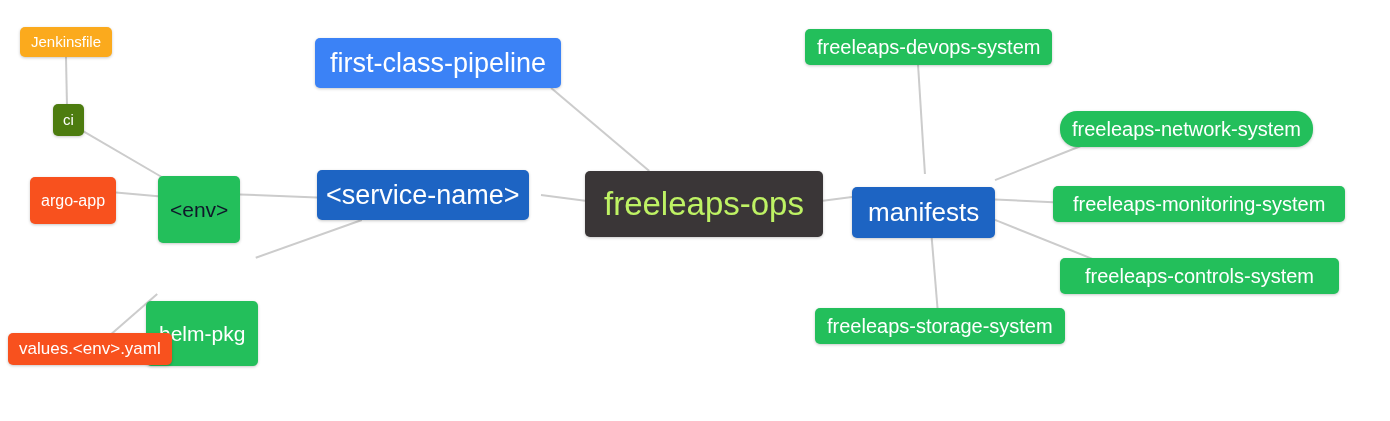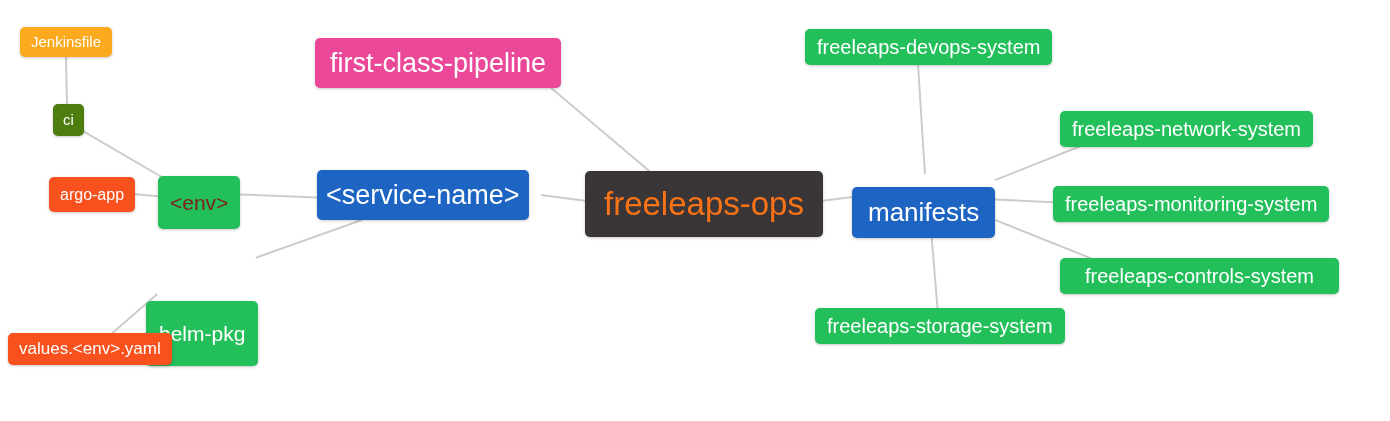--- a/index.html
+++ b/index.html
@@ -46,27 +46,27 @@
       <line x1="823" y1="200.7" x2="852" y2="196.95" stroke="#cccccc" stroke-width="2"></line>
       <line x1="918.03" y1="65" x2="924.9300000000001" y2="174" stroke="#cccccc" stroke-width="2"></line>
       <line x1="995" y1="180.12" x2="1080.24" y2="146.28" stroke="#cccccc" stroke-width="2"></line>
       <line x1="995" y1="199.5" x2="1053" y2="202.2" stroke="#cccccc" stroke-width="2"></line>
       <line x1="995" y1="219.9" x2="1092.89" y2="259.08" stroke="#cccccc" stroke-width="2"></line>
       <line x1="930.65" y1="225" x2="937.5" y2="308" stroke="#cccccc" stroke-width="2"></line>
     </svg>
   <div id="node-layer">
       <div class="node" style="left: 20px; top: 27px; font-size: 15px; padding: 6px 11px; background: rgb(251, 170, 29); color: rgb(255, 255, 255);">Jenkinsfile</div>
       <div class="node" style="left: 53px; top: 104px; font-size: 15px; padding: 7px 10px; background: #4d7c0f; color: rgb(255, 255, 255);">ci</div>
-      <div class="node" style="left: 30px; top: 177px; font-size: 16px; padding: 8px 11px; background: rgb(248, 81, 30); color: rgb(255, 255, 255); margin-left: 19px;">argo-app</div>
-      <div class="node" style="left: 158px; top: 176px; font-size: 21px; padding: 14px 12px; background: rgb(35, 191, 91); color: #7f1d1d;">&lt;env&gt;</div>
+      <div class="node" style="left: 30px; top: 177px; font-size: 16px; padding: 14px 11px; background: rgb(248, 81, 30); color: rgb(255, 255, 255);">argo-app</div>
+      <div class="node" style="left: 158px; top: 176px; font-size: 21px; padding: 21px 12px; background: rgb(35, 191, 91); color: #0f172a;">&lt;env&gt;</div>
       <div class="node" style="left: 146px; top: 257px; font-size: 21px; padding: 20px 13px; background: rgb(35, 191, 91); color: rgb(255, 255, 255); margin-top: 44px;">helm-pkg</div>
       <div class="node" style="left: 8px; top: 333px; font-size: 17px; padding: 6px 11px; background: rgb(248, 81, 30); color: rgb(255, 255, 255);">values.&lt;env&gt;.yaml</div>
-      <div class="node" style="left: 315px; top: 38px; font-size: 27px; padding: 9px 15px; background: #ec4899; color: rgb(255, 255, 255);">first-class-pipeline</div>
+      <div class="node" style="left: 315px; top: 38px; font-size: 27px; padding: 9px 15px; background: #3b82f6; color: rgb(255, 255, 255);">first-class-pipeline</div>
       <div class="node" style="left: 317px; top: 170px; font-size: 27px; padding: 9px 9px; background: rgb(29, 100, 195); color: rgb(255, 255, 255);">&lt;service-name&gt;</div>
-      <div class="node" style="left: 585px; top: 171px; font-size: 33px; padding: 13px 19px; background: rgb(58, 54, 55); color: #f97316;">freeleaps-ops</div>
+      <div class="node" style="left: 585px; top: 171px; font-size: 33px; padding: 13px 19px; background: rgb(58, 54, 55); color: #bef264;">freeleaps-ops</div>
       <div class="node" style="left: 852px; top: 174px; font-size: 26px; padding: 10px 16px; background: rgb(29, 100, 195); color: rgb(255, 255, 255); margin-top: 13px;">manifests</div>
       <div class="node" style="left: 797px; top: 29px; font-size: 20px; padding: 6px 12px; background: rgb(35, 191, 91); color: rgb(255, 255, 255); margin-left: 8px;">freeleaps-devops-system</div>
-      <div class="node" style="left: 1060px; top: 111px; font-size: 20px; padding: 6px 12px; background: rgb(35, 191, 91); color: rgb(255, 255, 255);">freeleaps-network-system</div>
-      <div class="node" style="left: 1053px; top: 186px; font-size: 20px; padding: 6px 12px; background: rgb(35, 191, 91); color: rgb(255, 255, 255);">freeleaps-monitoring-system</div>
+      <div class="node" style="left: 1060px; top: 111px; font-size: 20px; padding: 6px 12px; background: rgb(35, 191, 91); color: rgb(255, 255, 255); border-radius: 17px;">freeleaps-network-system</div>
+      <div class="node" style="left: 1053px; top: 186px; font-size: 20px; padding: 6px 20px; background: rgb(35, 191, 91); color: rgb(255, 255, 255);">freeleaps-monitoring-system</div>
       <div class="node" style="left: 1060px; top: 258px; font-size: 20px; padding: 6px 25px; background: rgb(35, 191, 91); color: rgb(255, 255, 255);">freeleaps-controls-system</div>
       <div class="node" style="left: 815px; top: 308px; font-size: 20px; padding: 6px 12px; background: rgb(35, 191, 91); color: rgb(255, 255, 255);">freeleaps-storage-system</div>
     </div>
 </div>
 
 </body></html>

